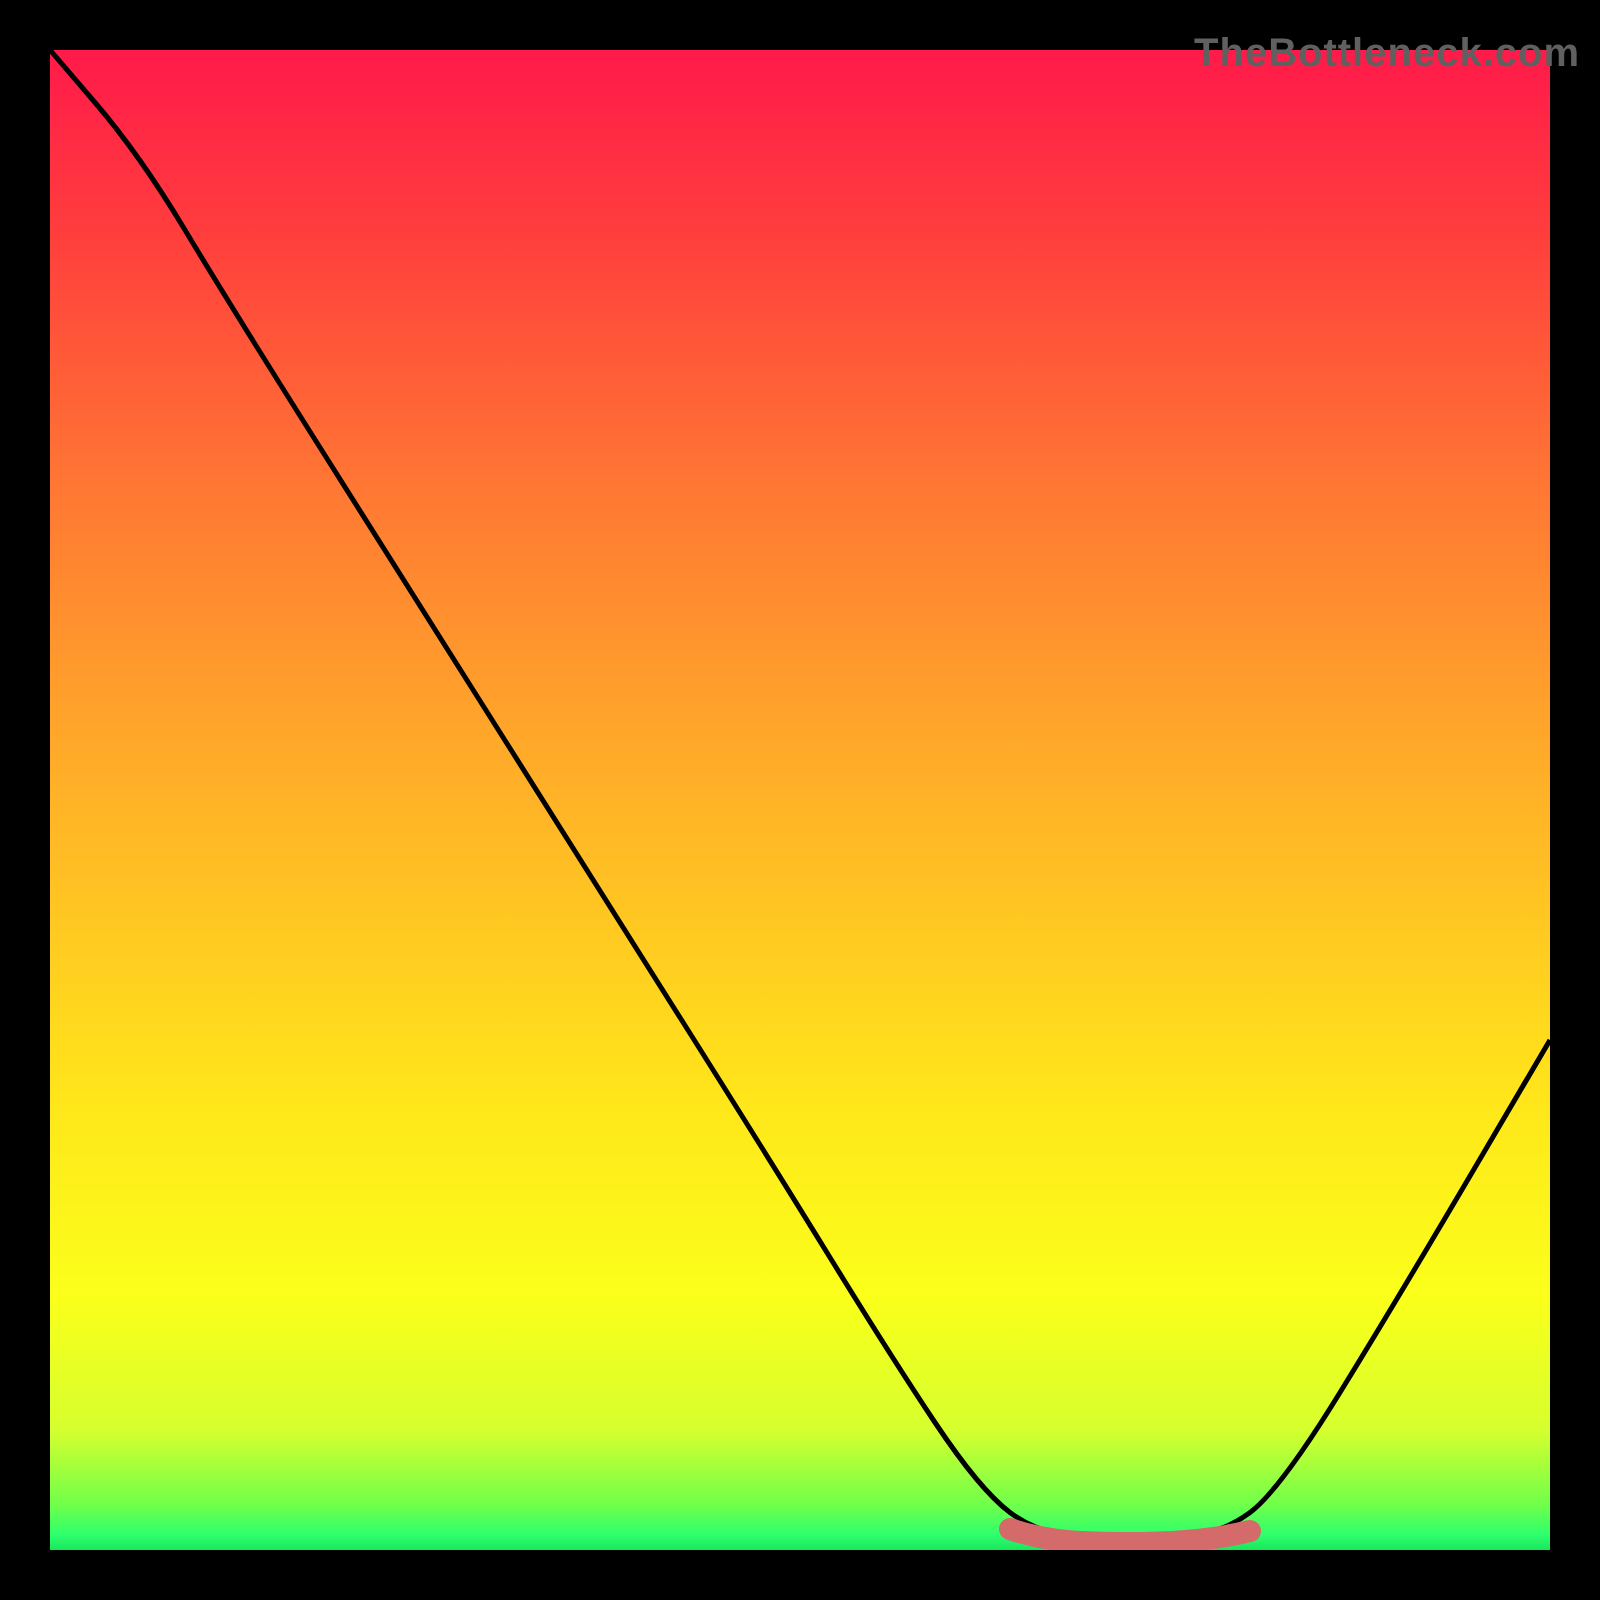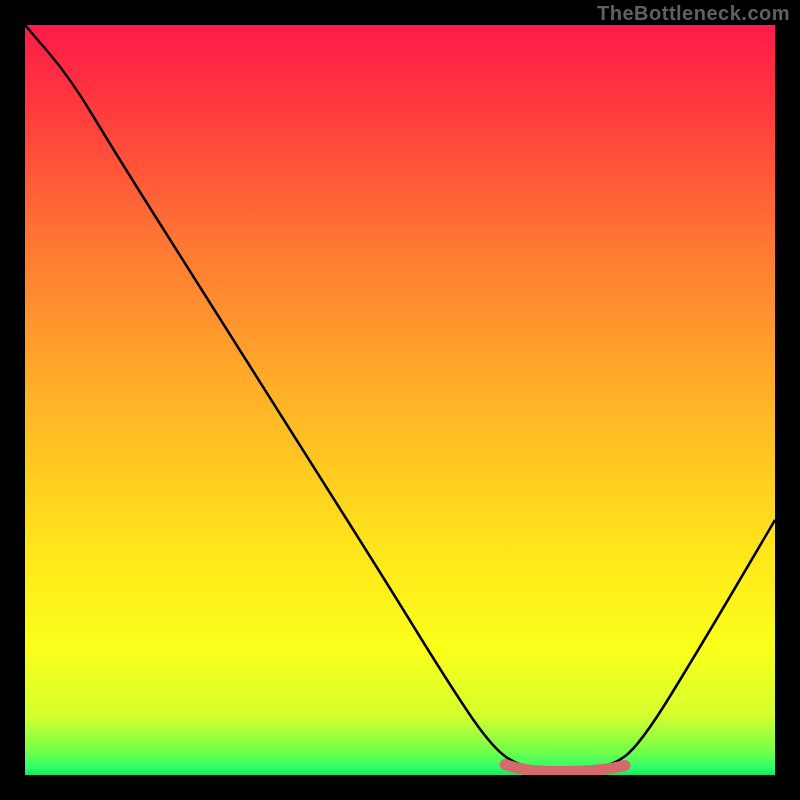--- a/index.html
+++ b/index.html
@@ -12,21 +12,21 @@
     font-family: Arial, Helvetica, sans-serif;
   }
   .frame {
     position: relative;
     width: 800px;
     height: 800px;
     background: #000000;
   }
   .watermark {
     position: absolute;
-    top: 2px;
+    top: 16px;
     right: 10px;
     color: #606060;
     font-size: 20px;
     font-weight: bold;
     letter-spacing: 0.5px;
     z-index: 10;
   }
   svg.plot {
     position: absolute;
     left: 25px;

